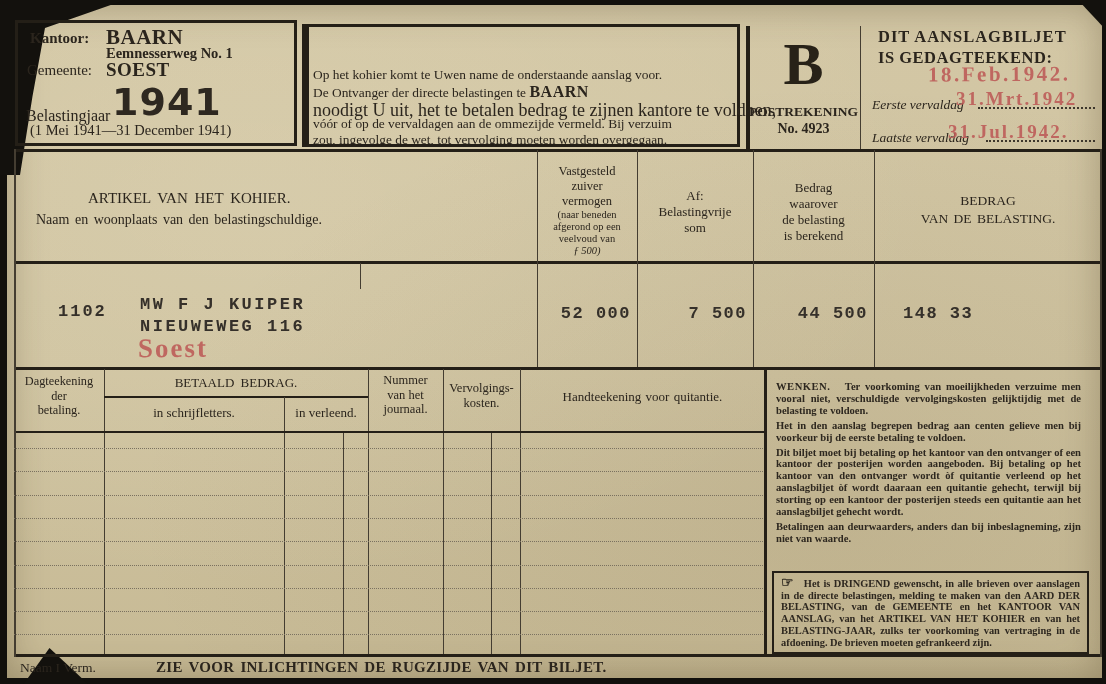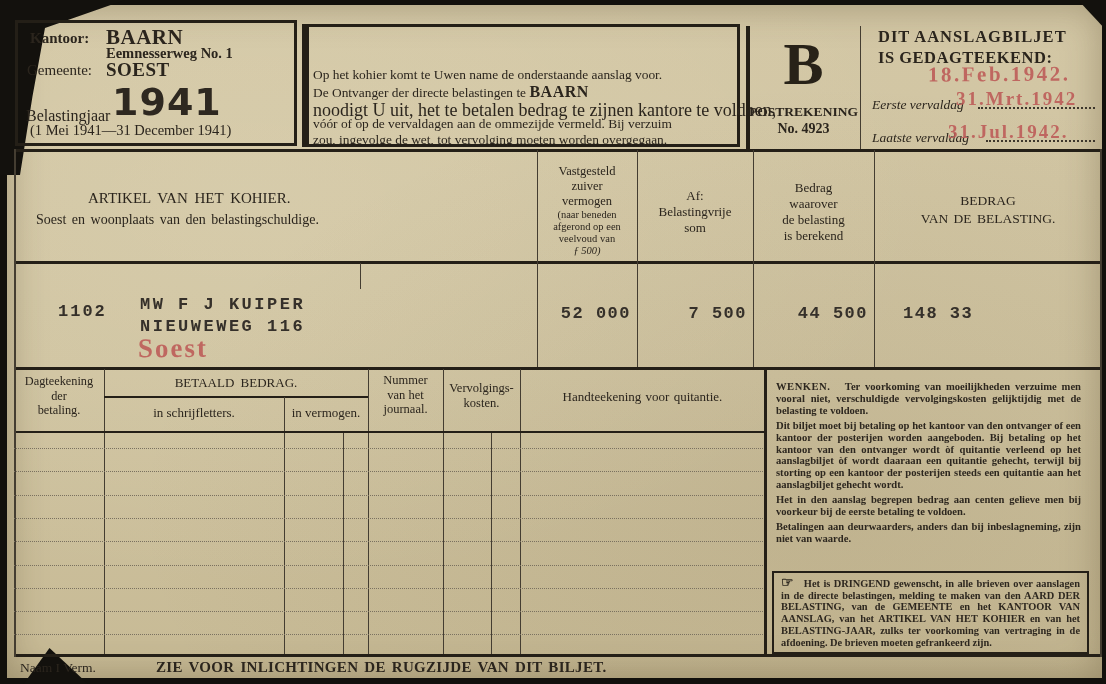--- a/index.html
+++ b/index.html
@@ -82,21 +82,21 @@
   <div class="hline" style="left:14px;top:654px;width:1088px;height:3px;"></div>
   <div class="vline" style="left:14px;top:149px;height:508px;width:1.5px;"></div>
   <div class="vline" style="left:1100px;top:149px;height:508px;width:1.5px;"></div>
   <div class="vline" style="left:537px;top:150px;height:217px;"></div>
   <div class="vline" style="left:637px;top:150px;height:217px;"></div>
   <div class="vline" style="left:753px;top:150px;height:217px;"></div>
   <div class="vline" style="left:874px;top:150px;height:217px;"></div>
   <div class="vline" style="left:360px;top:263px;height:26px;"></div>
 
   <div class="abs" style="left:88px;top:190px;font-size:15px;word-spacing:3px;">ARTIKEL VAN HET KOHIER.</div>
-  <div class="abs" style="left:36px;top:212px;font-size:14px;word-spacing:2px;">Soest en woonplaats van den belastingschuldige.</div>
+  <div class="abs" style="left:36px;top:212px;font-size:14px;word-spacing:2px;">Naam en woonplaats van den belastingschuldige.</div>
 
   <div class="abs ctr" style="left:539px;top:164px;width:96px;font-size:12.5px;line-height:15px;">
     <div>Vastgesteld</div>
     <div>zuiver</div>
     <div>vermogen</div>
     <div class="small-note">(naar beneden</div>
     <div class="small-note">afgerond op een</div>
     <div class="small-note">veelvoud van</div>
     <div class="small-note i">ƒ 500)</div>
   </div>
@@ -136,21 +136,21 @@
     <div class="vline" style="left:429px;top:0;height:62px;"></div>
     <div class="vline" style="left:506px;top:0;height:62px;"></div>
 
     <div class="abs ctr" style="left:0;top:5px;width:90px;font-size:12.3px;line-height:14.5px;">
       <div>Dagteekening</div>
       <div>der</div>
       <div>betaling.</div>
     </div>
     <div class="abs ctr" style="left:90px;top:6px;width:264px;font-size:13px;word-spacing:3px;">BETAALD BEDRAG.</div>
     <div class="abs ctr" style="left:90px;top:36px;width:180px;font-size:13px;">in schrijfletters.</div>
-    <div class="abs ctr" style="left:270px;top:36px;width:84px;font-size:13px;">in vermogen.</div>
+    <div class="abs ctr" style="left:270px;top:36px;width:84px;font-size:13px;">in verleend.</div>
     <div class="abs ctr" style="left:354px;top:4px;width:75px;font-size:12.5px;line-height:14.5px;">
       <div>Nummer</div>
       <div>van het</div>
       <div>journaal.</div>
     </div>
     <div class="abs ctr" style="left:429px;top:12px;width:77px;font-size:12.5px;line-height:15px;">
       <div>Vervolgings-</div>
       <div>kosten.</div>
     </div>
     <div class="abs ctr" style="left:506px;top:20px;width:245px;font-size:13px;word-spacing:1px;">Handteekening voor quitantie.</div>
@@ -175,22 +175,22 @@
       <div class="dotline" style="top: 201.4px;"></div>
     </div>
 
   <div class="vheavy" style="left:764px;top:367px;width:3px;height:288px;"></div>
 
   <div class="abs wk" style="left:776px;top:381px;width:305px;">
     <p>
       <span style="letter-spacing:.5px;">WENKEN.</span>&nbsp;&nbsp;
       <span>Ter voorkoming van moeilijkheden verzuime men vooral niet, verschuldigde vervolgingskosten gelijktijdig met de belasting te voldoen.</span>
     </p>
+    <p>Het in den aanslag begrepen bedrag aan centen gelieve men bij voorkeur bij de eerste betaling te voldoen.</p>
     <p>Dit biljet moet bij betaling op het kantoor van den ontvanger of een kantoor der posterijen worden aangeboden. Bij betaling op het kantoor van den ontvanger wordt òf quitantie verleend op het aanslagbiljet òf wordt daaraan een quitantie gehecht, terwijl bij storting op een kantoor der posterijen steeds een quitantie aan het aanslagbiljet gehecht wordt.</p>
-    <p>Het in den aanslag begrepen bedrag aan centen gelieve men bij voorkeur bij de eerste betaling te voldoen.</p>
     <p>Betalingen aan deurwaarders, anders dan bij inbeslagneming, zijn niet van waarde.</p>
   </div>
 
   <div class="abs" style="left:772px;top:571px;width:299px;border:2.5px solid #241f17;padding:4px 7px;font-size:10.4px;line-height:11.7px;font-weight:700;text-align:justify;color:#2d271f;">
     <span style="font-size:14px;">☞</span>&nbsp;&nbsp;
     <span>Het is DRINGEND gewenscht, in alle brieven over aanslagen in de directe belastingen, melding te maken van den AARD DER BELASTING, van de GEMEENTE en het KANTOOR VAN AANSLAG, van het ARTIKEL VAN HET KOHIER en van het BELASTING-JAAR, zulks ter voorkoming van vertraging in de afdoening. De brieven moeten gefrankeerd zijn.</span>
   </div>
 
   <div class="abs" style="left:20px;top:660px;font-size:13.5px;">Naam I Verm.</div>
   <div class="abs b" style="left:156px;top:659px;font-size:15px;letter-spacing:.3px;word-spacing:2px;">ZIE VOOR INLICHTINGEN DE RUGZIJDE VAN DIT BILJET.</div>

